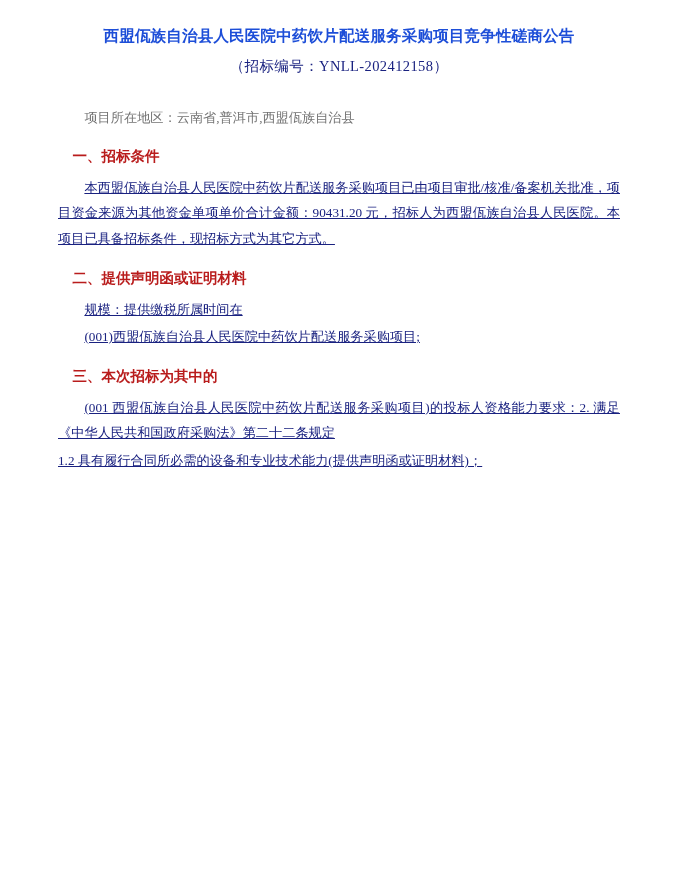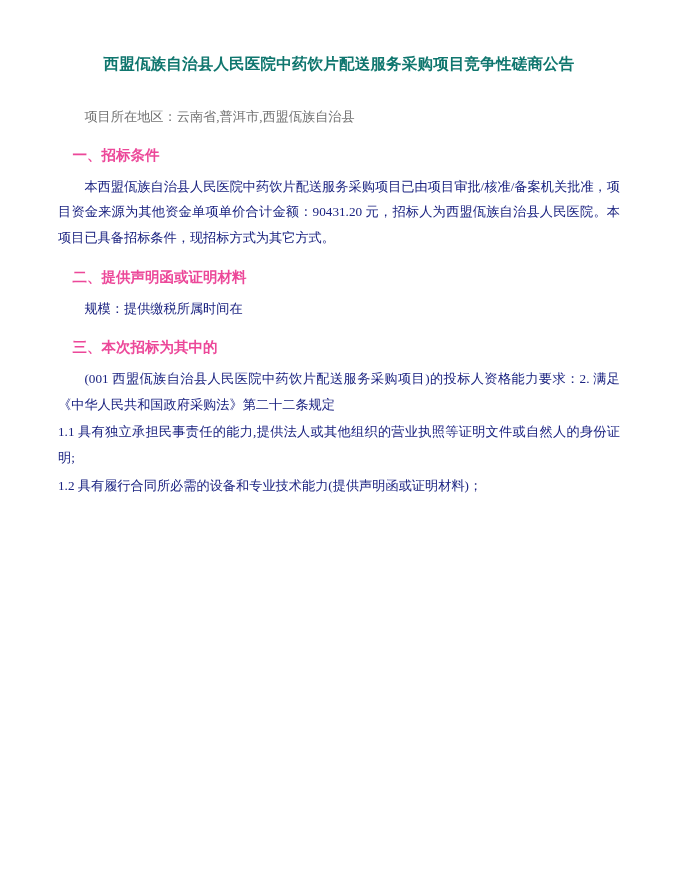--- a/index.html
+++ b/index.html
@@ -16,57 +16,58 @@
   }
   .page {
     position: relative;
     width: 678px;
     height: 894px;
     box-sizing: border-box;
     padding: 0 58px;
     background: #fff;
   }
   .doc-title {
-    margin-top: 52px;
+    margin-top: 24px;
     text-align: center;
     font-size: 15.5px;
     font-weight: bold;
     letter-spacing: 0.2px;
-    color: #0f766e;
+    color: #1d4ed8;
     line-height: 1.5;
   }
   .doc-subtitle {
     margin-top: 10px;
     text-align: center;
     font-size: 14.5px;
     color: #1a2280;
     letter-spacing: 0.4px;
   }
   .meta-line {
     margin-top: 30px;
     font-size: 13.2px;
     color: #737373;
     text-indent: 2em;
     line-height: 1.8;
   }
   h2.section {
     font-size: 14.5px;
     font-weight: bold;
-    color: #ec4899;
+    color: #b91c1c;
     margin: 14px 0 6px 0;
     text-indent: 1em;
     line-height: 1.7;
   }
   p.para {
     font-size: 13.2px;
     color: #1a2280;
     line-height: 1.95;
     margin: 0 0 2px 0;
     text-align: justify;
     text-justify: inter-ideograph;
+    text-decoration: underline;
   }
   p.indent2 {
     text-indent: 2em;
   }
   p.noindent {
     text-indent: 0;
   }
   .blk {
     margin-top: 4px;
   }
@@ -74,30 +75,31 @@
     max-height: 760px;
     overflow: hidden;
   }
 </style>
 </head>
 <body>
 
 <div class="page">
 
   <div class="doc-title">西盟佤族自治县人民医院中药饮片配送服务采购项目竞争性磋商公告</div>
+  <div class="doc-subtitle">（招标编号：YNLL-202412158）</div>
 
   <div class="meta-line">项目所在地区：云南省,普洱市,西盟佤族自治县</div>
 
   <div class="clip">
 
     <h2 class="section">一、招标条件</h2>
     <p class="para indent2">本西盟佤族自治县人民医院中药饮片配送服务采购项目已由项目审批/核准/备案机关批准，项目资金来源为其他资金单项单价合计金额：90431.20 元，招标人为西盟佤族自治县人民医院。本项目已具备招标条件，现招标方式为其它方式。</p>
 
     <h2 class="section">二、提供声明函或证明材料</h2>
     <p class="para indent2">规模：提供缴税所属时间在</p>
+    <p class="para indent2">(001)西盟佤族自治县人民医院中药饮片配送服务采购项目;</p>
 
     <h2 class="section">三、本次招标为其中的</h2>
     <p class="para indent2">(001 西盟佤族自治县人民医院中药饮片配送服务采购项目)的投标人资格能力要求：2. 满足《中华人民共和国政府采购法》第二十二条规定</p>
-    <p class="para noindent blk">1.1 具有独立承担民事责任的能力,提供法人或其他组织的营业执照等证明文件或自然人的身份证明;</p>
     <p class="para noindent blk">1.2 具有履行合同所必需的设备和专业技术能力(提供声明函或证明材料)；</p>
 
   </div>
 </div>
 
 </body></html>

